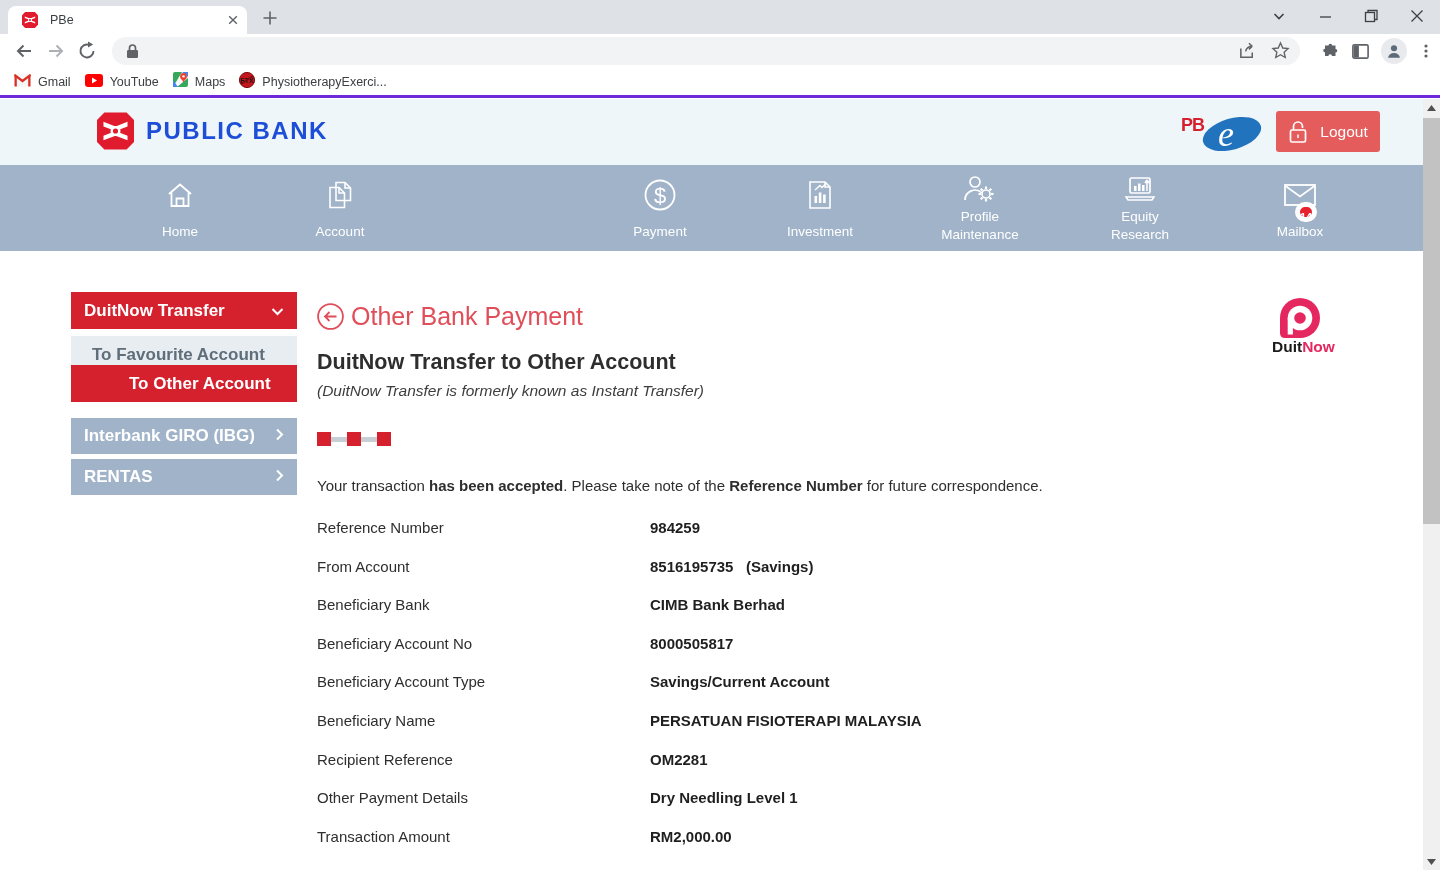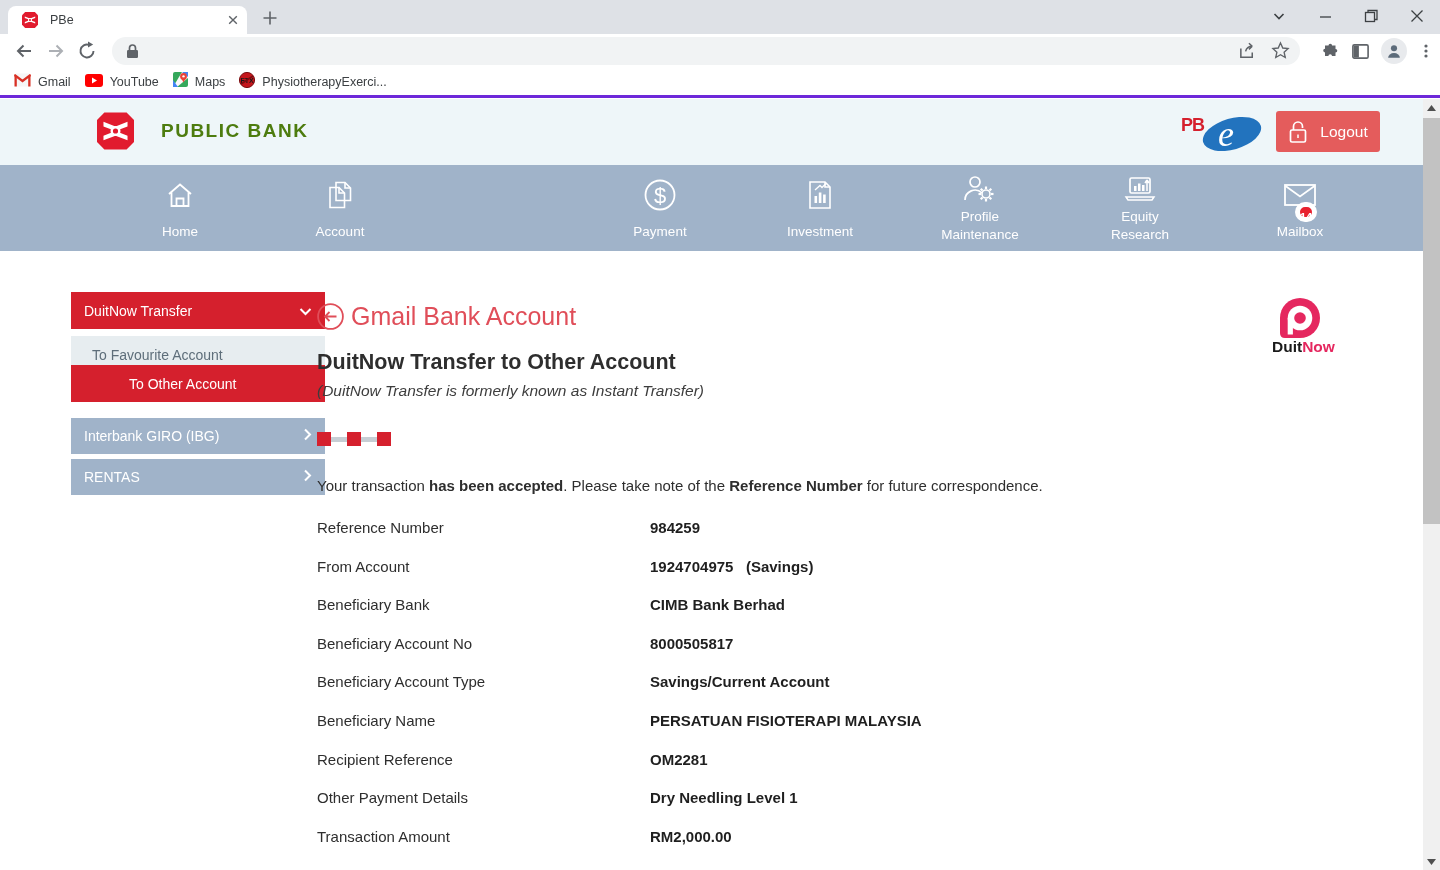--- a/index.html
+++ b/index.html
@@ -31,43 +31,43 @@
   .bookmarks { position:absolute; left:0; top:68px; width:1440px; height:30px; background:#fff;
                border-bottom:3px solid #6d28d9; display:flex; align-items:center; }
   .bm-item { display:flex; align-items:center; gap:7px; margin-left:14px; }
   .bm-label { font-size:12.5px; color:#3C4043; }
 
   
   .page { position:absolute; left:0; top:99px; width:1423px; height:771px; background:#fff; overflow:hidden; }
 
   .site-header { position:absolute; left:0; top:0; width:1423px; height:66px; background:#EEF6F9; }
   .pb-logo { position:absolute; left:97px; top:12px; display:flex; align-items:center; }
-  .pb-logo-text { margin-left:27px; font-size:19px; font-weight:bold; letter-spacing:1.5px; color:#4d7c0f; }
+  .pb-logo-text { margin-left:12px; font-size:24px; font-weight:bold; letter-spacing:1.5px; color:#1d4ed8; }
   .pbe-logo { position:absolute; left:1181px; top:10px; width:82px; height:44px; }
   .logout-btn { position:absolute; left:1276px; top:12px; width:104px; height:41px; background:#E45C5C;
                 border-radius:3px; display:flex; align-items:center; justify-content:center; gap:12px;
                 color:#fff; font-size:15.5px; }
 
   .mainnav { position:absolute; left:0; top:66px; width:1423px; height:86px; background:#A0B3C9; }
   .nav-item { position:absolute; top:0; width:160px; height:86px; color:#fff; display:flex;
               flex-direction:column; align-items:center; }
   .nav-item.active { background:#D5202D; }
   .nav-icon { margin-top:13px; height:34px; display:flex; align-items:center; justify-content:center; }
   .nav-label { margin-top:11px; font-size:13.5px; line-height:18px; text-align:center; }
   .nav-item.two-line .nav-icon { margin-top:8px; }
   .nav-item.two-line .nav-label { margin-top:1px; }
   .nav-badge { position:absolute; left:75px; top:37px; min-width:20px; height:20px; border-radius:10px;
                background:#E8212E; color:#fff; font-size:11px; font-weight:bold; line-height:20px;
                text-align:center; border:5px solid #ffffff; }
 
   .content { position:absolute; left:0; top:152px; width:1423px; height:619px; background:#fff; }
 
   
-  .side-item { position:absolute; left:71px; width:254px; color:#fff; font-size:14px;
-               display:flex; align-items:center; }
+  .side-item { position:absolute; left:71px; width:226px; color:#fff; font-size:17px;
+               display:flex; align-items:center;font-weight:bold; }
   .side-red { background:#D5202D; }
   .side-gray { background:#A0B3C9; }
   .side-sub { background:#E7EDF0; color:#5E6E7A; }
   .side-sub-active { background:#D5202D; color:#fff; }
   .side-label { margin-left:13px; }
   .side-sub .side-label, .side-sub-active .side-label { margin-left:21px; }
   .side-chevron { position:absolute; right:13px; top:50%; transform:translateY(-50%); }
 
   
   .page-title { position:absolute; left:317px; top:51px; display:flex; align-items:center;
@@ -406,21 +406,21 @@
                 <path d="M2 1.5 L7 6.5 L2 11.5" fill="none" stroke="#fff" stroke-width="2"></path>
               </svg></span>
           </div>
         </div>
 
       <div class="page-title">
         <svg class="back-circle" viewBox="0 0 27 27">
           <circle cx="13.5" cy="13.5" r="12.4" fill="none" stroke="#E04E59" stroke-width="1.8"></circle>
           <path d="M19.5 13.5 H8.5 M12.5 9 L8 13.5 L12.5 18" stroke="#E04E59" stroke-width="1.8" fill="none"></path>
         </svg>
-        <span>Gmail Bank Account</span>
+        <span>Other Bank Payment</span>
       </div>
 
       <div class="section-heading">DuitNow Transfer to Other Account</div>
       <div class="section-subheading">(DuitNow Transfer is formerly known as Instant Transfer)</div>
 
       <div class="progress">
         <div class="prog-sq"></div>
         <div class="prog-line"></div>
         <div class="prog-sq"></div>
         <div class="prog-line"></div>
@@ -429,21 +429,21 @@
 
       <div class="status-msg" id="status-msg"><span>Your transaction </span><b>has been accepted</b><span>. Please take note of the </span><b>Reference Number</b><span> for future correspondence.</span></div>
 
       <div class="details" id="details">
           <div class="detail-row" style="top: 0px;">
             <span class="detail-label">Reference Number</span>
             <span class="detail-value">984259</span>
           </div>
           <div class="detail-row" style="top: 38.6px; text-align: right;">
             <span class="detail-label">From Account</span>
-            <span class="detail-value">1924704975   (Savings)</span>
+            <span class="detail-value">8516195735   (Savings)</span>
           </div>
           <div class="detail-row" style="top: 77.2px;">
             <span class="detail-label">Beneficiary Bank</span>
             <span class="detail-value">CIMB Bank Berhad</span>
           </div>
           <div class="detail-row" style="top: 115.8px;">
             <span class="detail-label">Beneficiary Account No</span>
             <span class="detail-value">8000505817</span>
           </div>
           <div class="detail-row" style="top: 154.4px;">

